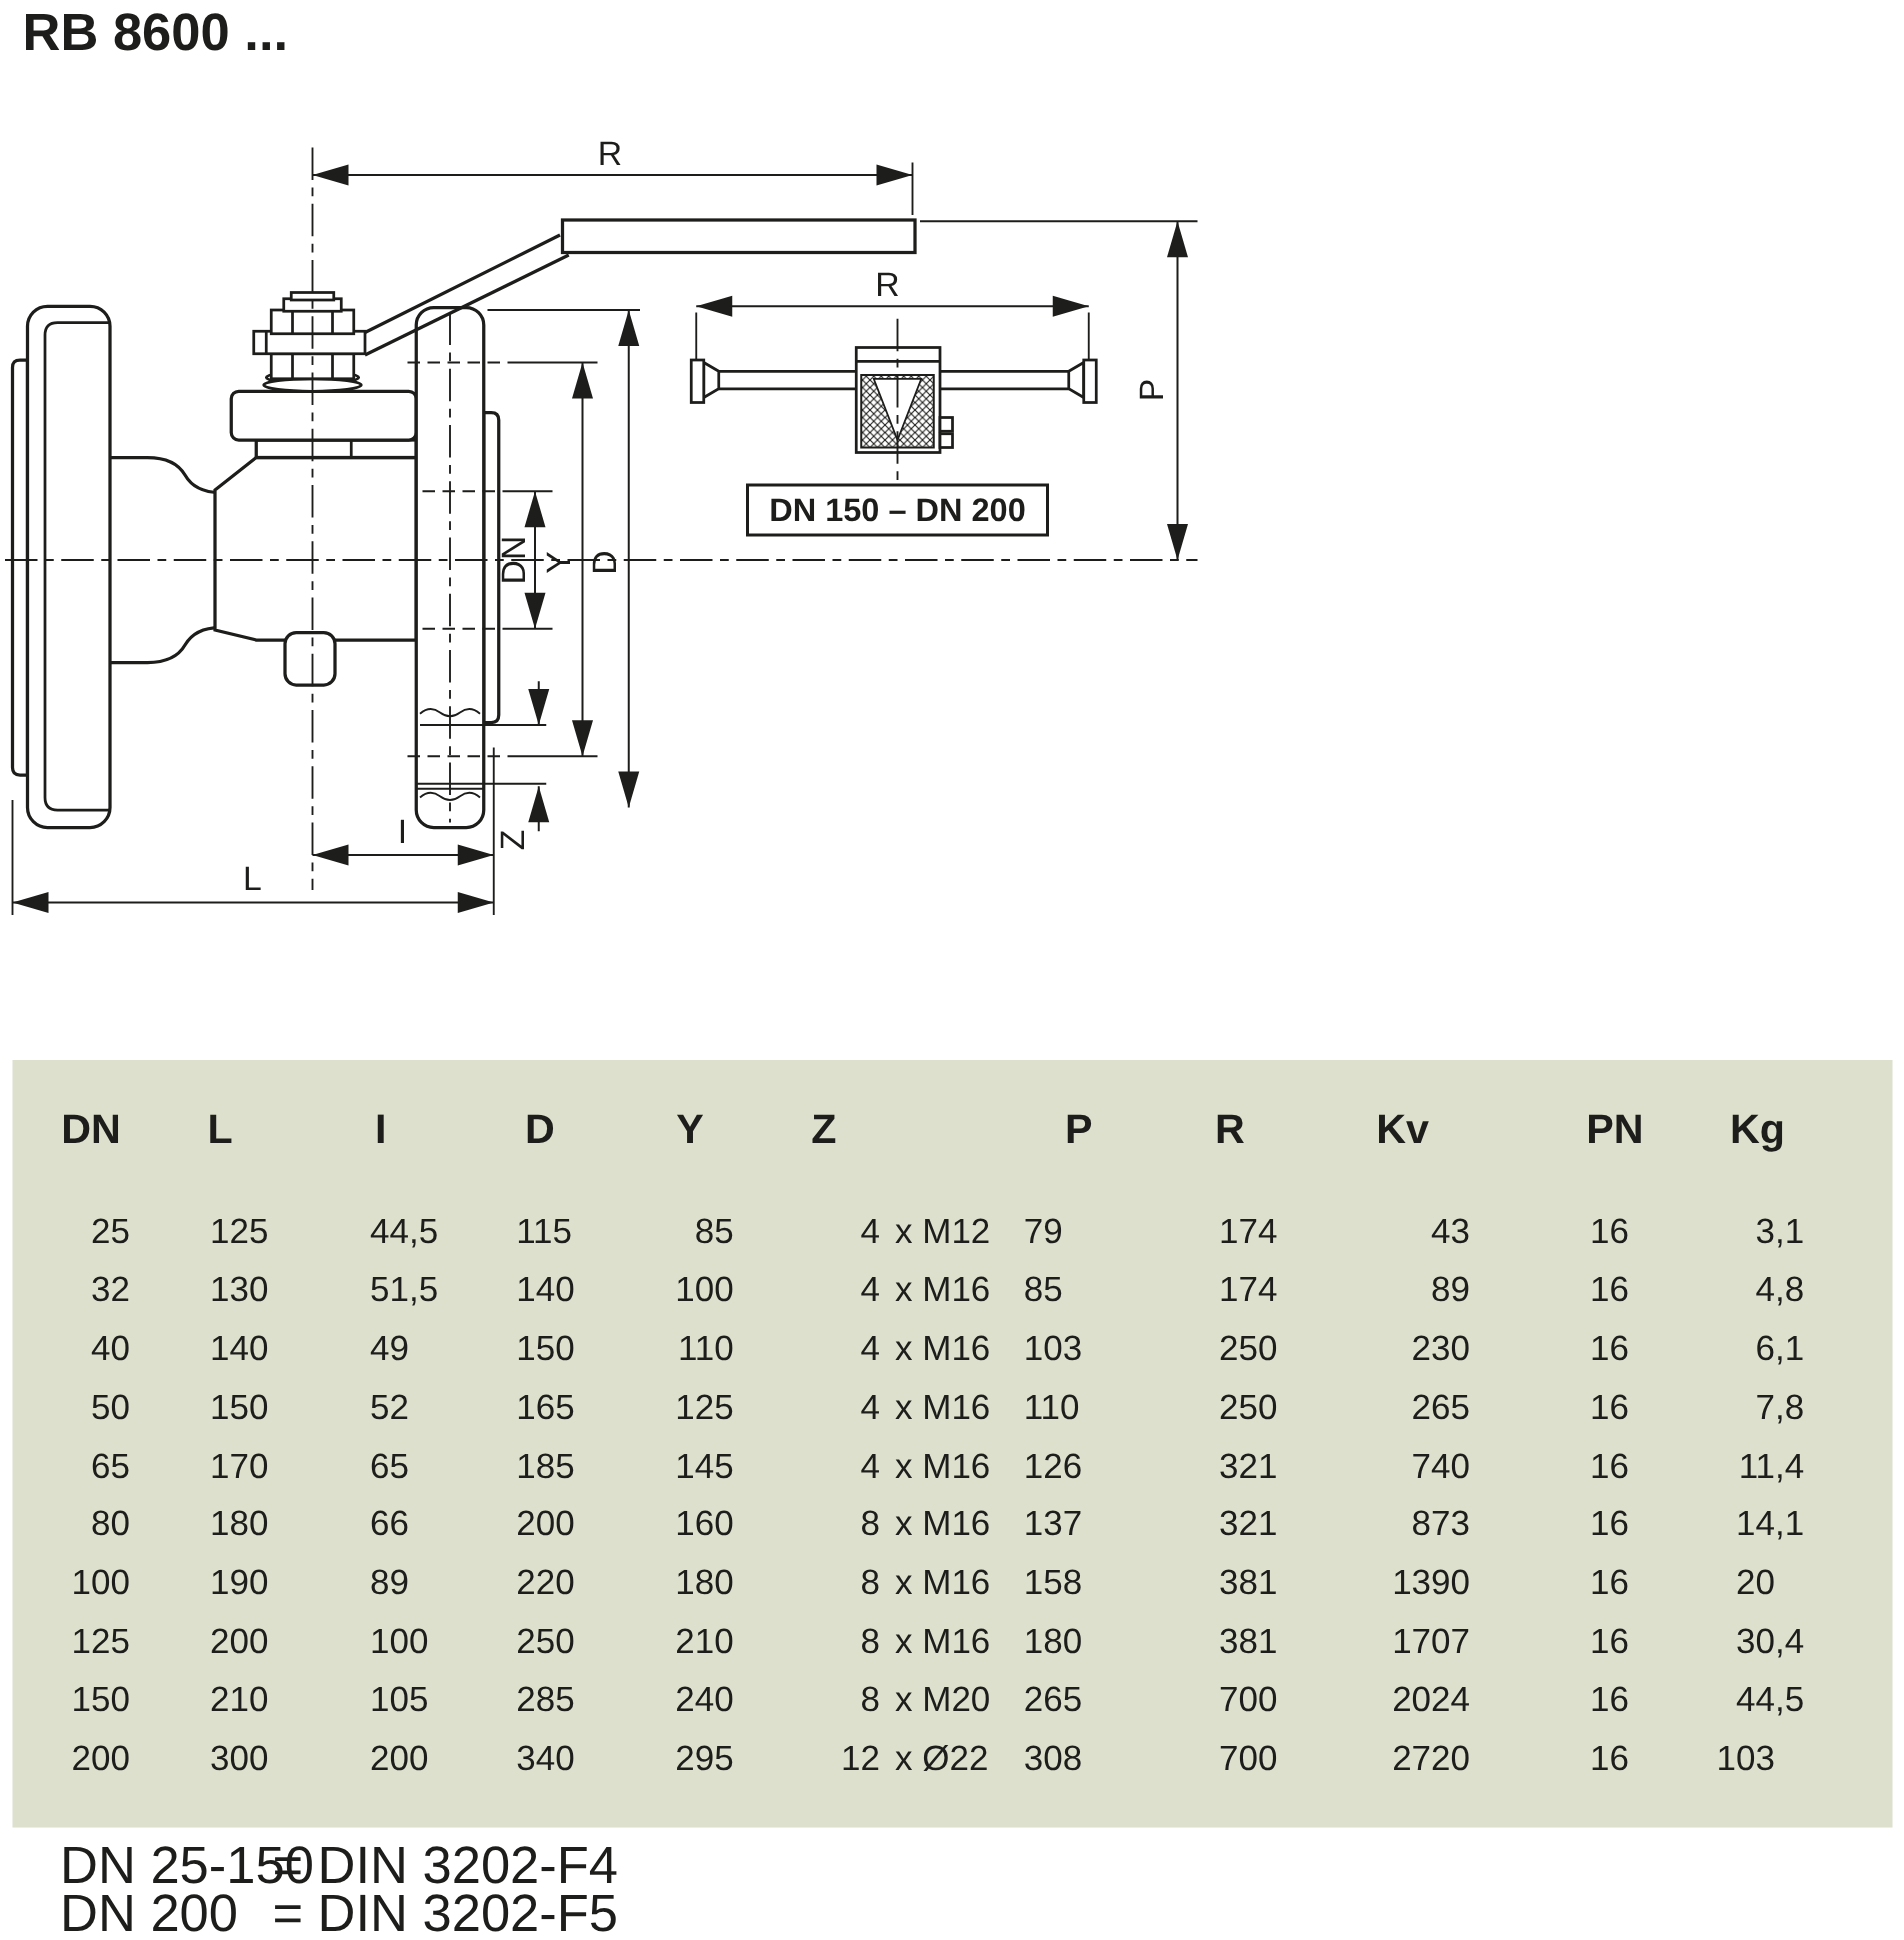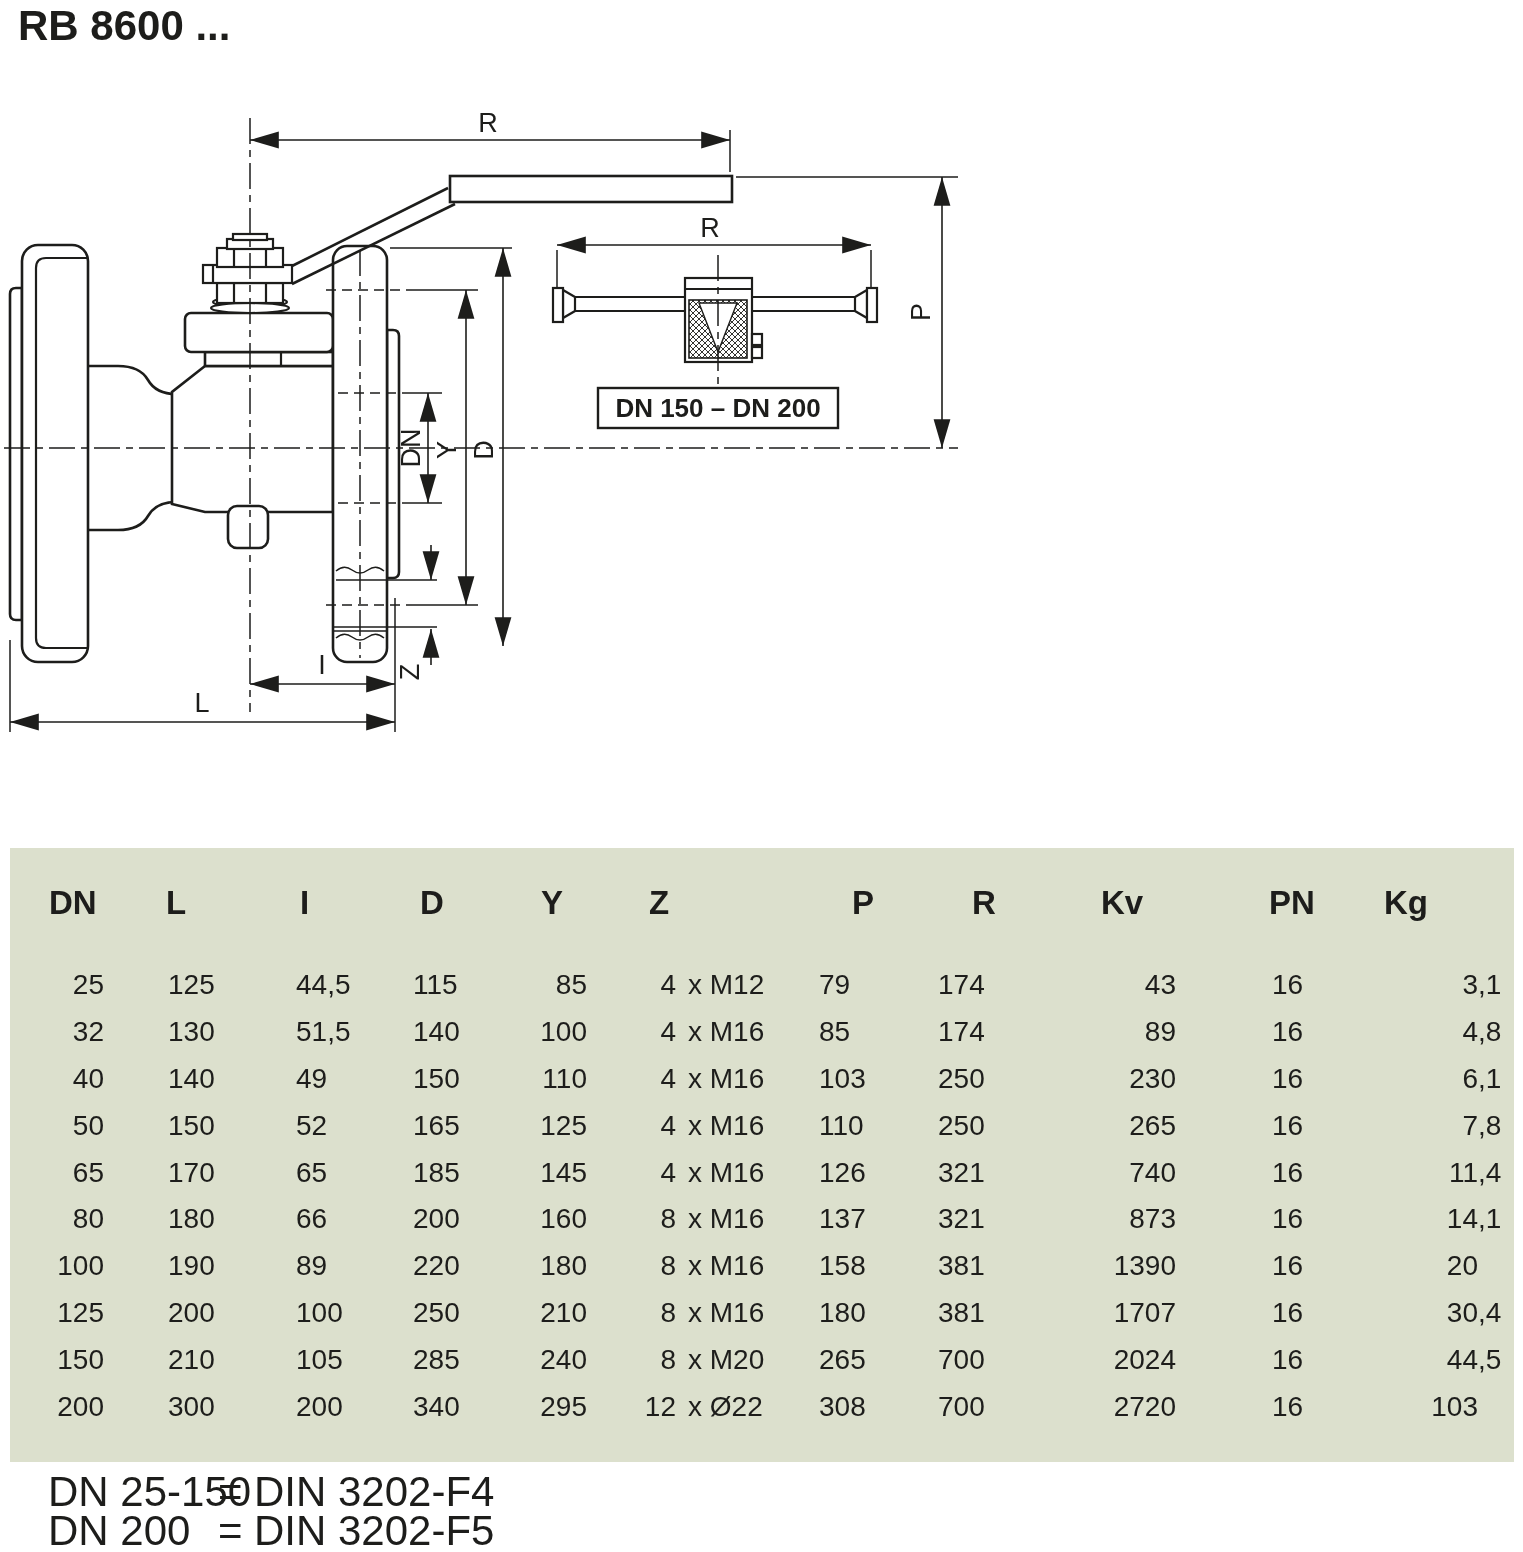--- a/index.html
+++ b/index.html
@@ -17,28 +17,28 @@
   .h0{left:39px}.h1{left:156px}.h2{left:290px}.h3{left:410px}.h4{left:531px}.h5{left:639px}
   .h6{left:842px}.h7{left:962px}.h8{left:1091px}.h9{left:1259px}.h10{left:1374px}
   .rows{position:absolute;left:0;top:114px;width:1504px}
   .row{position:relative;height:46.9px;font-size:28px;line-height:46.9px}
   .cell{position:absolute;top:0;white-space:nowrap}
   .c0{left:10px;width:84px;text-align:right}
   .c1{left:158px;width:64px}
   .c2{left:286px;width:110px}
   .c3{left:403px;width:64px}
   .c4{left:493px;width:84px;text-align:right}
-  .c5{left:610px}
+  .c5{left:638px}
   .z-count{display:inline-block;width:56px;text-align:right}
   .z-spec{display:inline-block;margin-left:12px}
   .c6{left:809px;width:84px;text-align:left}
-  .c7{left:928px;width:84px;}
+  .c7{left:928px;width:84px;text-align:right}
   .c8{left:1066px;width:100px;text-align:right}
   .c9{left:1262px;width:50px}
-  .c10{left:1388px}
+  .c10{left:1330px}
   .kg-int{display:inline-block;width:80px;text-align:right}
 
   
   .notes{position:absolute;left:48px;top:1472px;font-size:42px;line-height:39px;white-space:nowrap}
   .note-dn{display:inline-block;width:170px}
   .note-eq{display:inline-block;width:36px}
 
   
   .ol{fill:#fff;stroke:#1d1d1b;stroke-width:2.6}
   .ln{fill:none;stroke:#1d1d1b;stroke-width:2.6}

